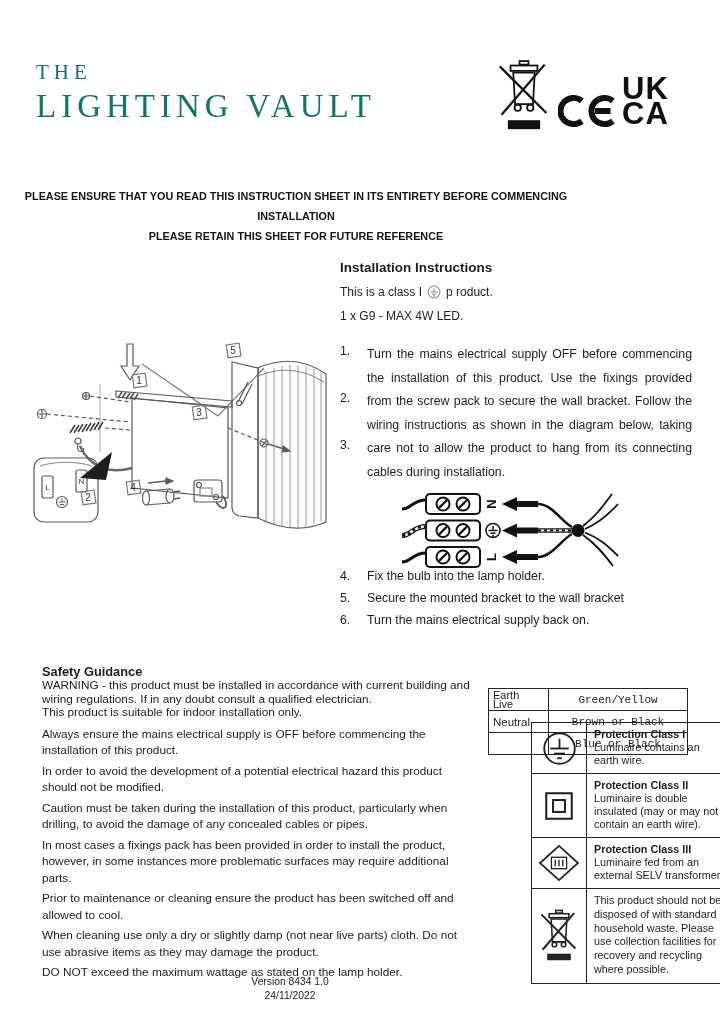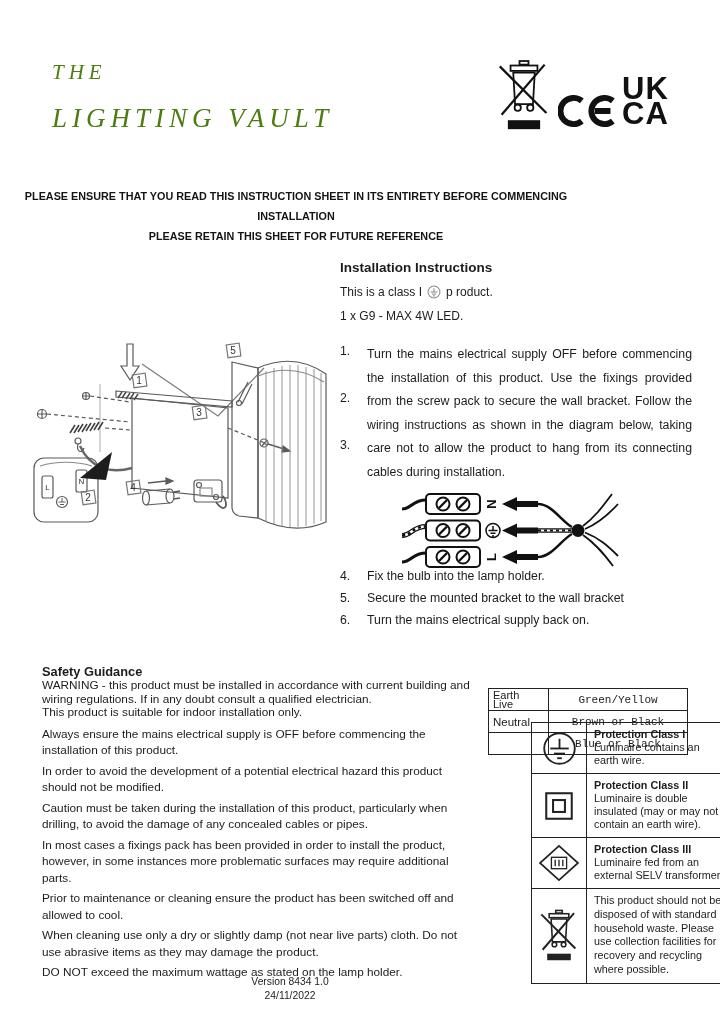--- a/index.html
+++ b/index.html
@@ -1,22 +1,22 @@
 <!DOCTYPE html>
 <html><head>
 <meta charset="utf-8">
 <style>
   html,body{margin:0;padding:0;background:#e8e8e8;}
   .page{position:relative;width:720px;height:1018px;margin:0 auto;background:#ffffff;
         font-family:"Liberation Sans",sans-serif;color:#1c1c1c;overflow:hidden;}
 
   
-  .logo{position:absolute;left:52px;top:60px;color:#4d7c0f;font-family:"Liberation Serif",serif;font-style:italic;}
+  .logo{position:absolute;left:36px;top:60px;color:#0f766e;font-family:"Liberation Serif",serif;}
   .logo .l1{font-size:21px;letter-spacing:5px;}
-  .logo .l2{font-size:27px;letter-spacing:5px;margin-top:18px;}
+  .logo .l2{font-size:33px;letter-spacing:5px;margin-top:3px;}
 
   
   .weee-large{position:absolute;left:498px;top:58px;}
   .ce-mark{position:absolute;left:558px;top:80px;}
   .ukca{position:absolute;left:622px;top:76px;font-weight:bold;font-size:31px;line-height:25px;
         letter-spacing:1px;color:#111;}
 
   
   .notice{position:absolute;left:0;top:186px;width:592px;text-align:center;
           font-size:10.8px;font-weight:600;line-height:20px;color:#141414;}

